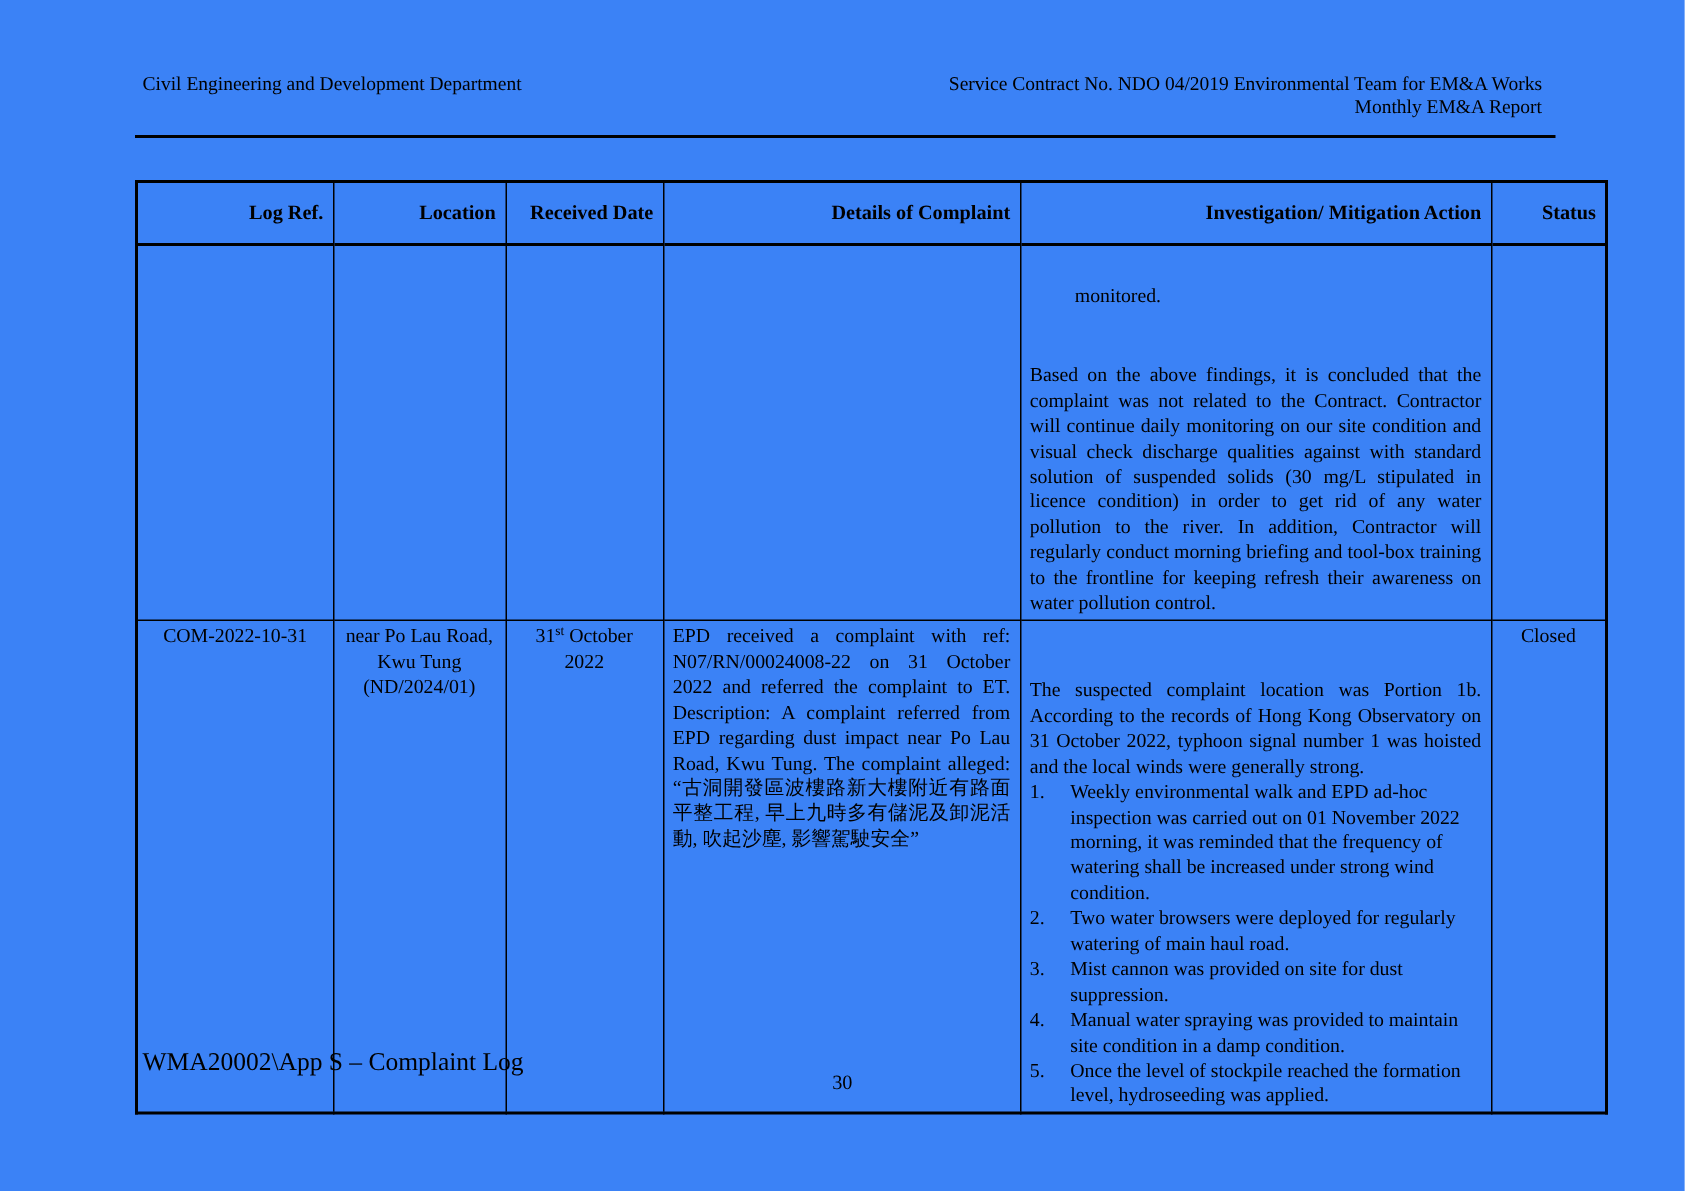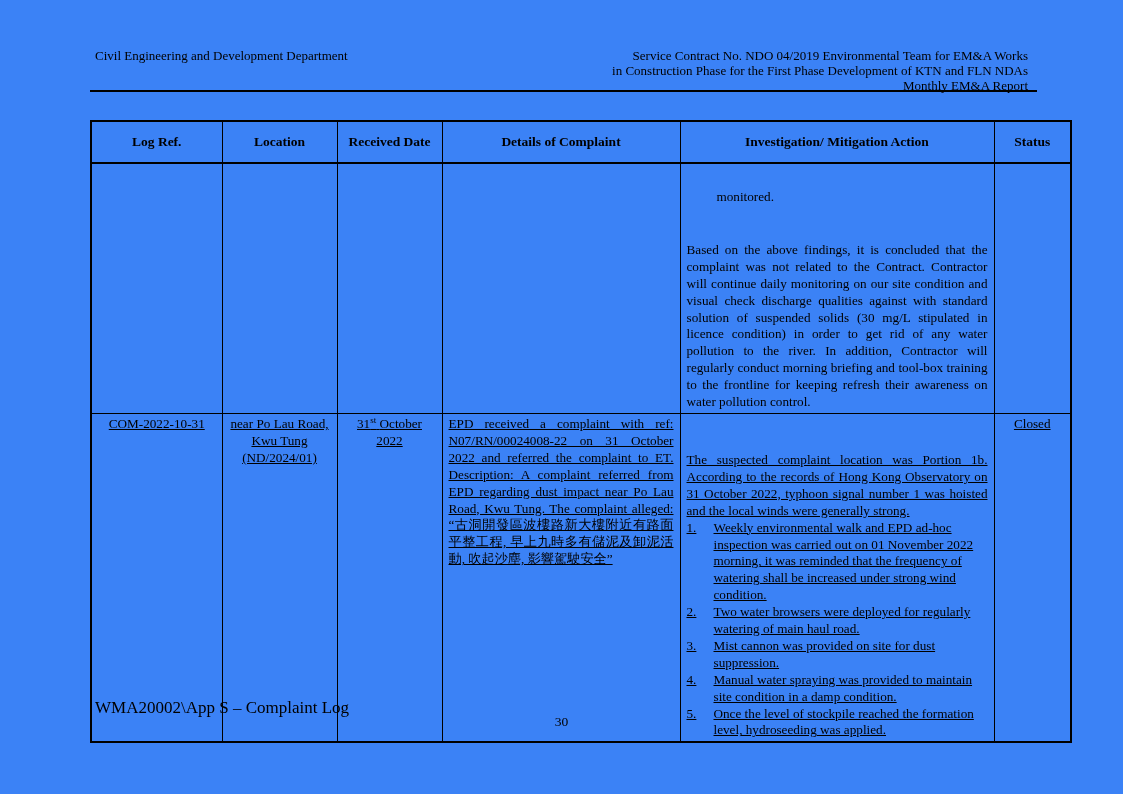--- a/index.html
+++ b/index.html
@@ -33,26 +33,26 @@
     border-collapse: collapse; table-layout: fixed;
     font-size: 13.2px; line-height: 16.9px;
     border: 2.5px solid #000;
   }
   .doc-table th, .doc-table td {
     border: 1.5px solid #000;
     vertical-align: top;
     padding: 2px 6px;
   }
   .doc-table thead th {
-    font-weight: bold; text-align: center; vertical-align: middle;
+    font-weight: bold; text-align: right; vertical-align: middle;
     height: 42px; font-size: 13.5px;
     border-bottom: 2.5px solid #000;
   }
   tr.row-cont { height: 205px; }
-  tr.row-main { height: 302px; text-decoration: underline; }
+  tr.row-main { height: 302px; }
 
   .cell-center { text-align: center; }
   .just { text-align: justify; margin-top: 36px; }
   .cont-indent { padding-left: 30px; margin-top: 23px; }
   sup.ord { font-size: 9px; vertical-align: super; line-height: 0; margin-top: 27px; }
 
   .invest-cell { padding-left: 5px; padding-right: 5px; }
   .list-item { display: flex; }
   .li-num { width: 27px; flex-shrink: 0; }
   .li-text { flex: 1; }
@@ -69,21 +69,20 @@
 </style>
 </head>
 <body>
 
 <div class="page">
 
   <div class="header-left">Civil Engineering and Development Department</div>
 
   <div class="header-right">
     <div>Service Contract No. NDO 04/2019 Environmental Team for EM&amp;A Works</div>
-    <div>in Construction Phase for the First Phase Development of KTN and FLN NDAs</div>
     <div>Monthly EM&amp;A Report</div>
   </div>
 
   <div class="header-rule"></div>
 
   <table class="doc-table">
     <colgroup>
       <col style="width:131px">
       <col style="width:115px">
       <col style="width:105px">

